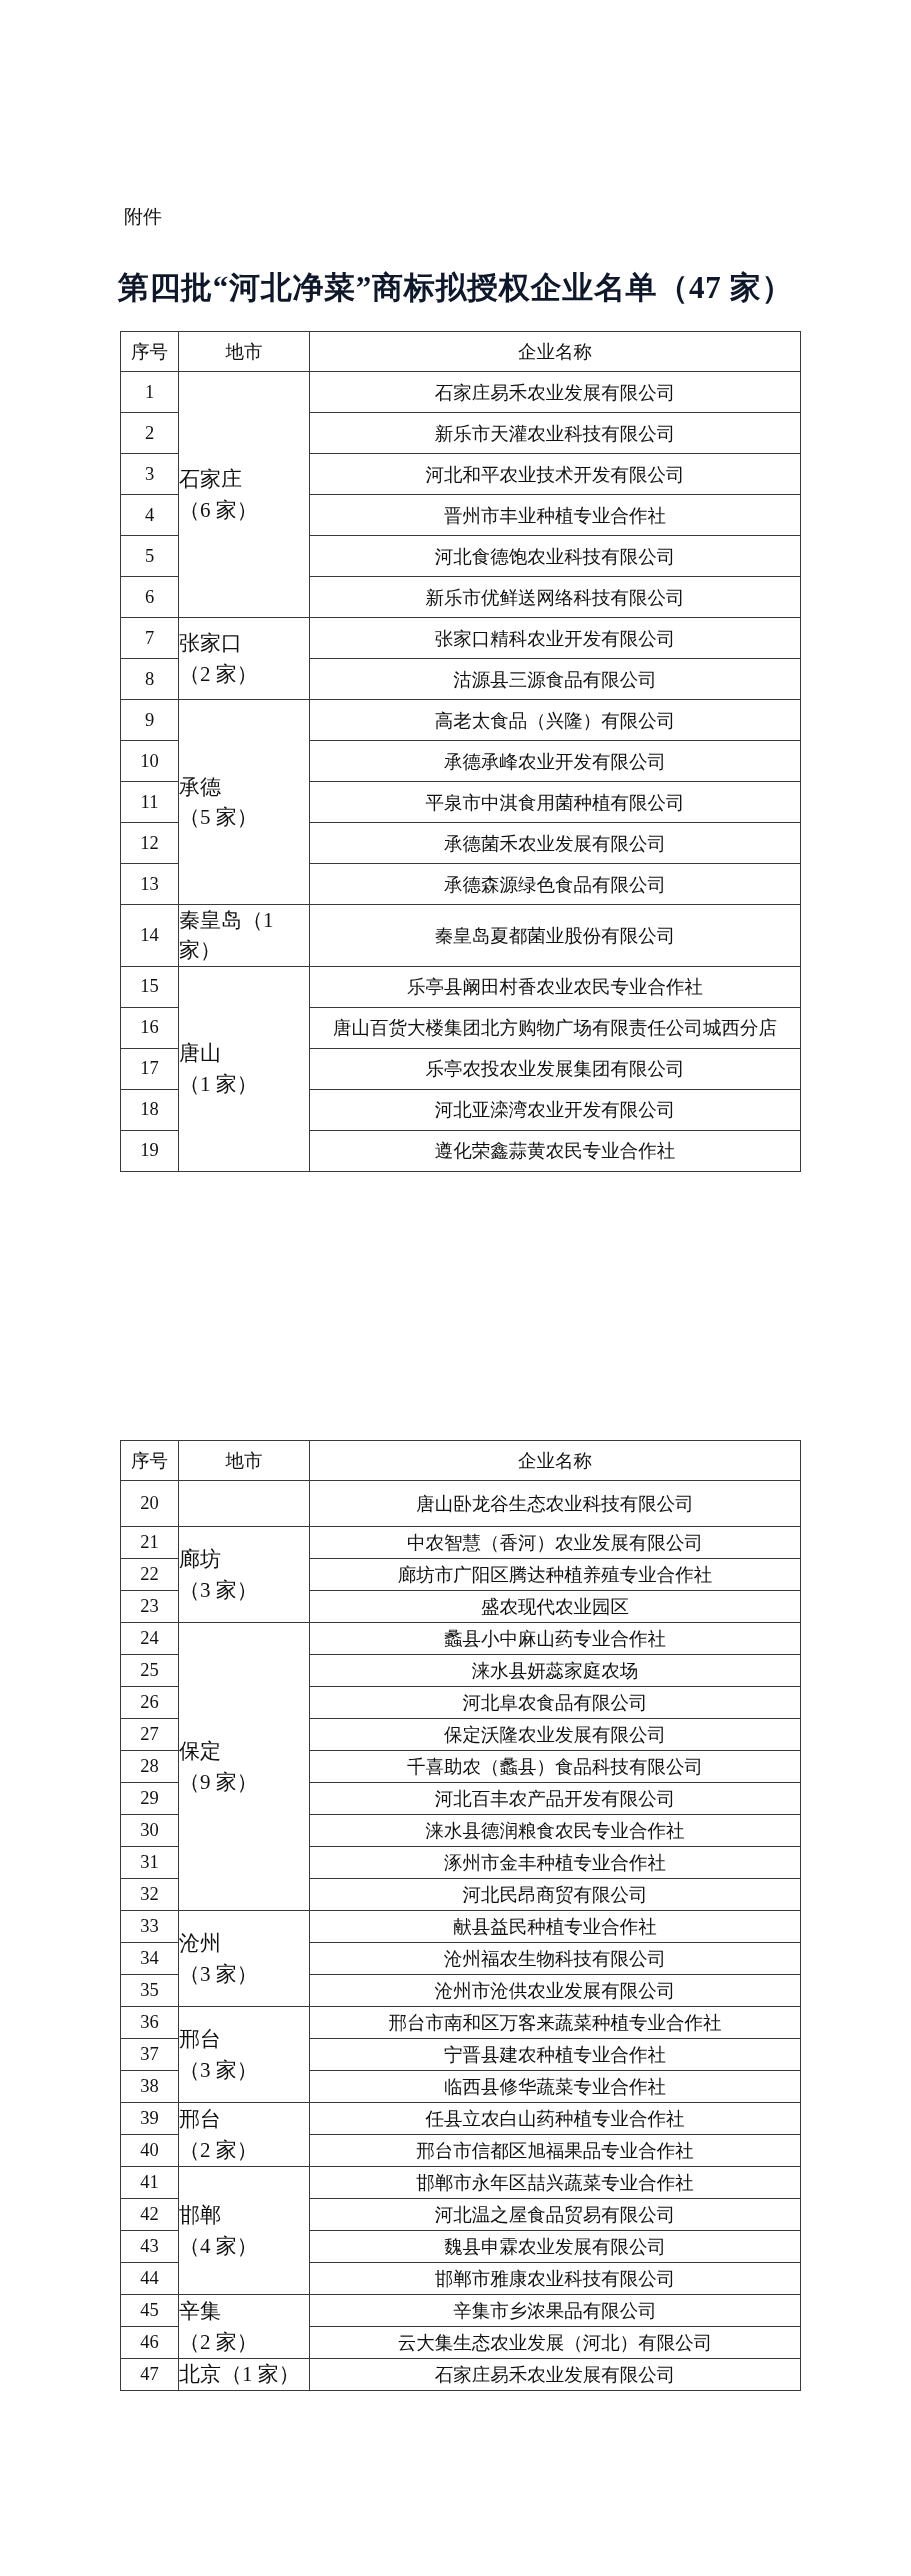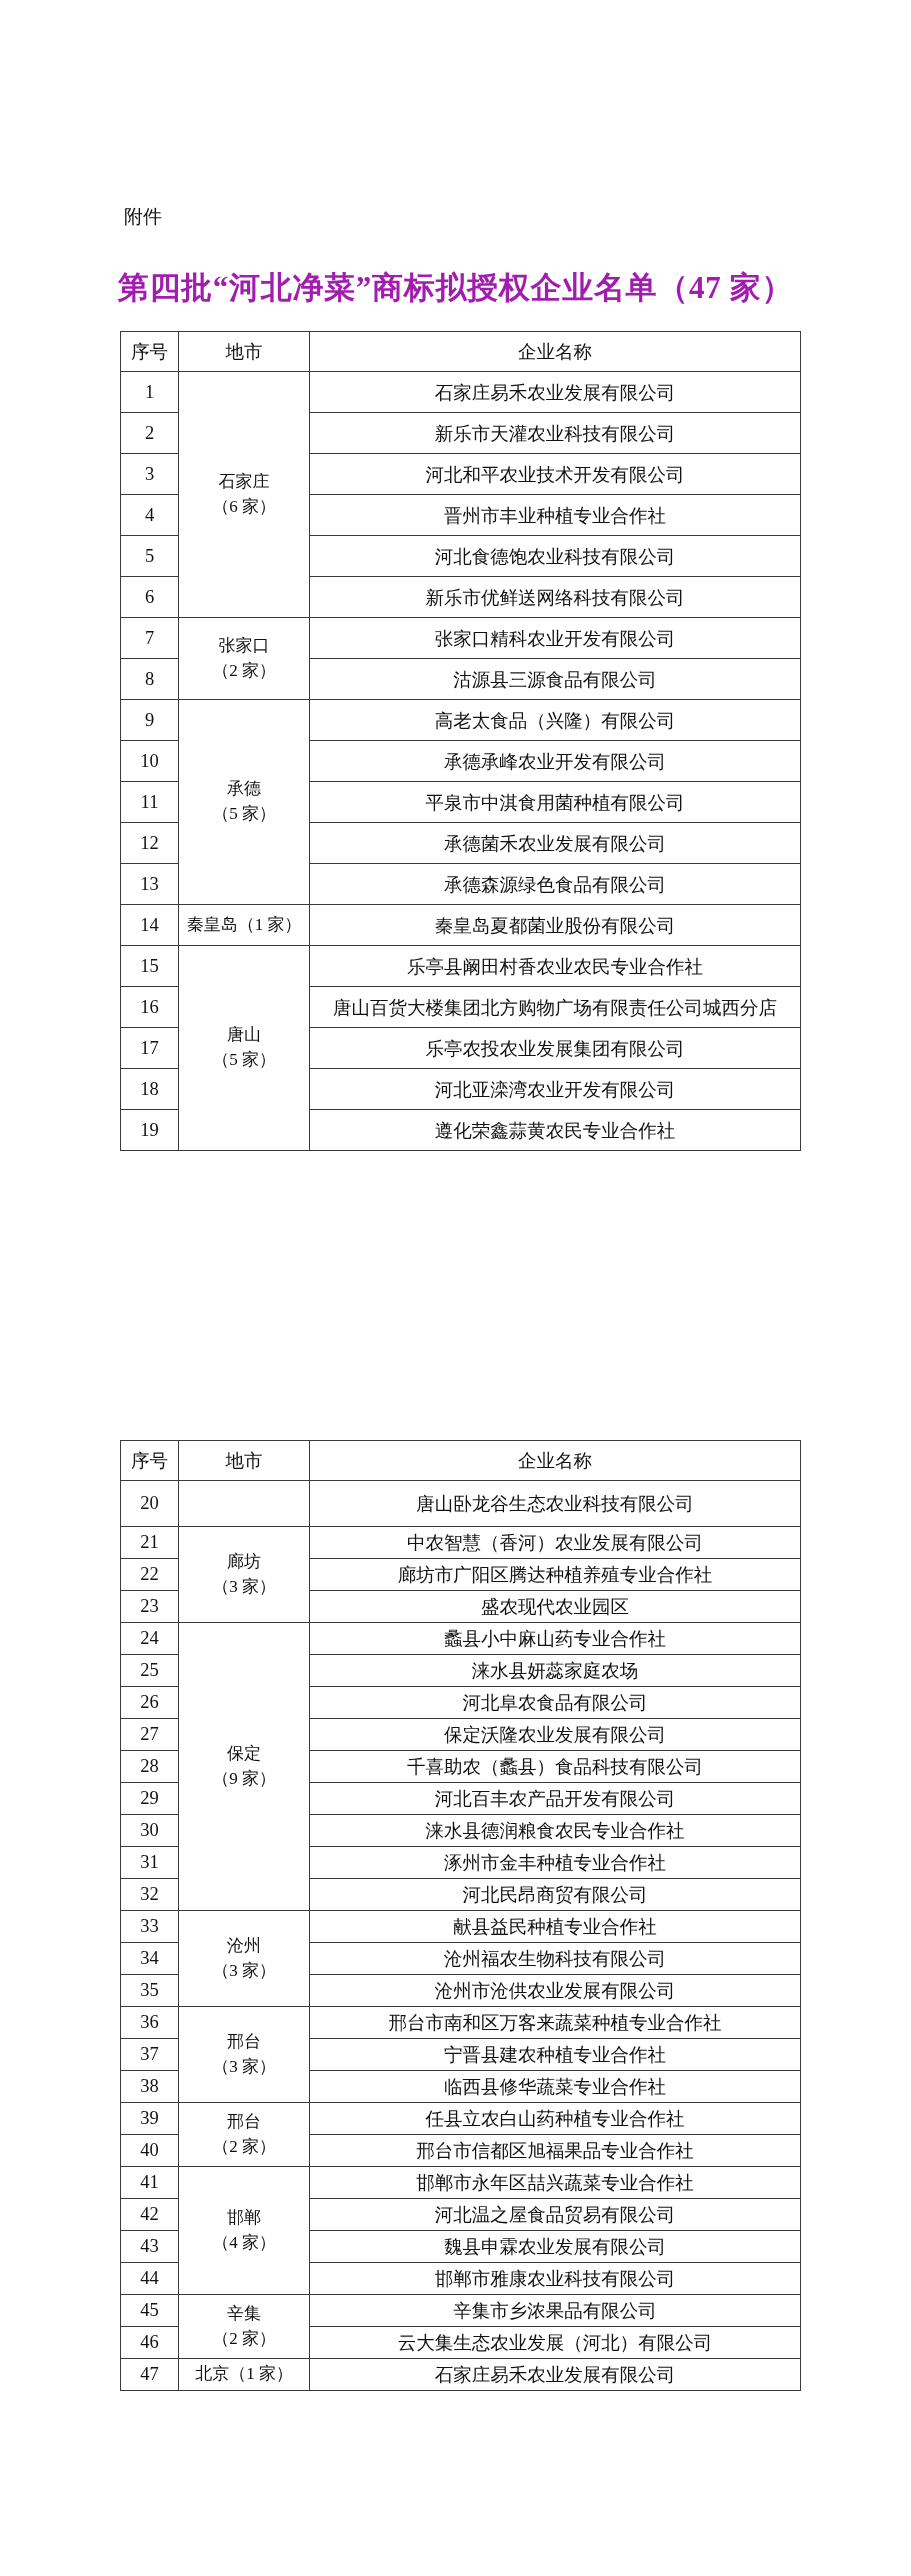--- a/index.html
+++ b/index.html
@@ -21,21 +21,21 @@
   }
   .doc-title{
     position:absolute;
     left:0;
     right:0;
     top:269px;
     text-align:center;
     font-size:31px;
     line-height:38px;
     font-weight:bold;
-    color:#a21caf;
+    color:#0f172a;
     letter-spacing:0.7px;
   }
   table.roster{
     position:absolute;
     left:120px;
     width:681px;
     border-collapse:collapse;
     table-layout:fixed;
     border:1.4px solid #2e2e2e;
   }
@@ -55,22 +55,22 @@
     height:39px;
   }
   #table-1 tbody tr{height:41px;}
   #table-2 tbody tr{height:32px;}
   #table-2 tbody tr.tall{height:46px;}
   td.idx{
     text-align:center;
     font-size:18.5px;
   }
   td.city{
-    text-align:center;
-    font-size:17px;
+    text-align:left;
+    font-size:21px;
     line-height:1.45;
     white-space:pre-line;
   }
   td.comp{
     text-align:center;
     font-size:18.5px;
     padding-left:7.1px;
     padding-right:4.3px;
   }
 </style>
@@ -156,21 +156,21 @@
         <td class="comp">承德森源绿色食品有限公司</td>
       </tr>
       <tr>
         <td class="idx">14</td>
         <td class="city">秦皇岛（1 家）</td>
         <td class="comp">秦皇岛夏都菌业股份有限公司</td>
       </tr>
       <tr>
         <td class="idx">15</td>
         <td class="city" rowspan="5">唐山
-（5 家）</td>
+（1 家）</td>
         <td class="comp">乐亭县阚田村香农业农民专业合作社</td>
       </tr>
       <tr>
         <td class="idx">16</td>
         <td class="comp">唐山百货大楼集团北方购物广场有限责任公司城西分店</td>
       </tr>
       <tr>
         <td class="idx">17</td>
         <td class="comp">乐亭农投农业发展集团有限公司</td>
       </tr>

